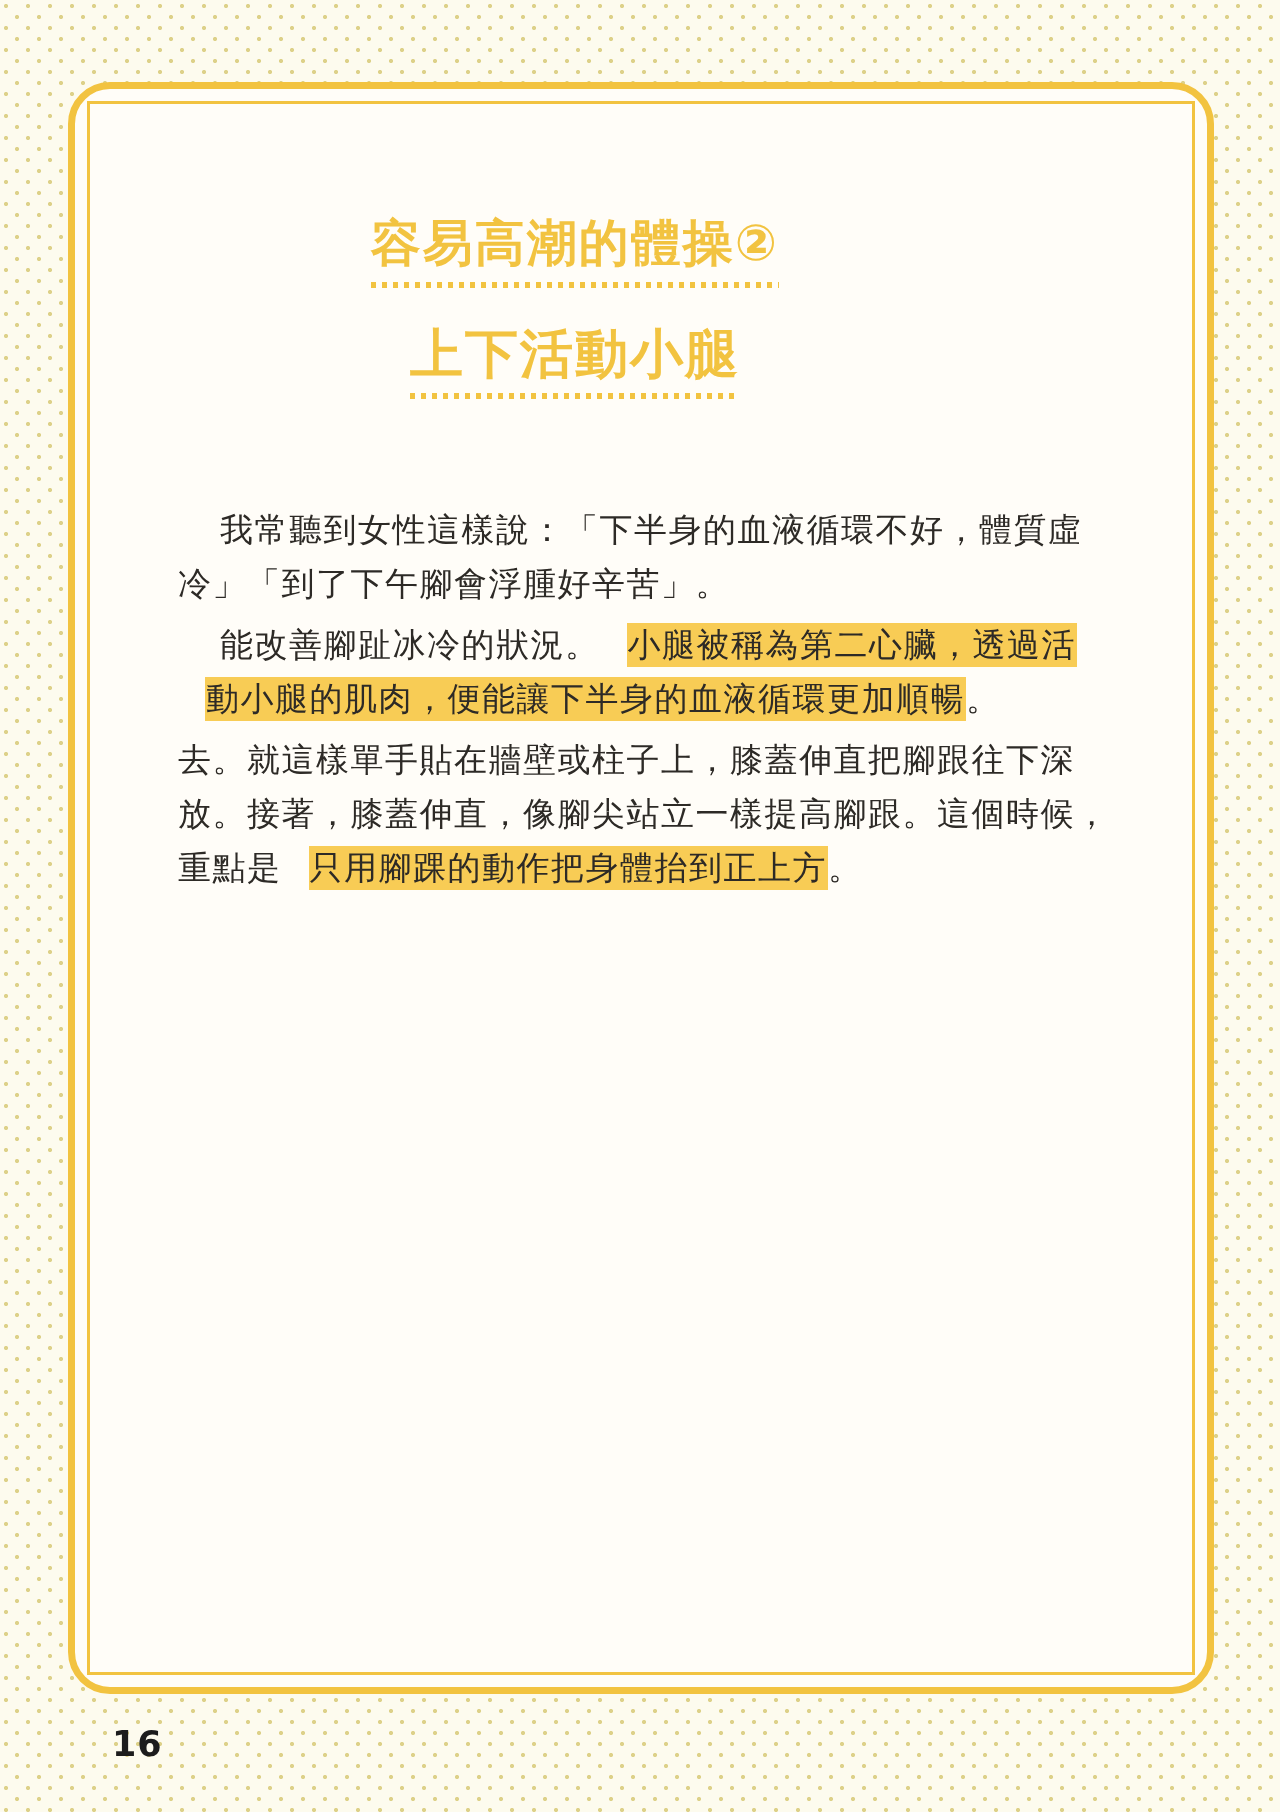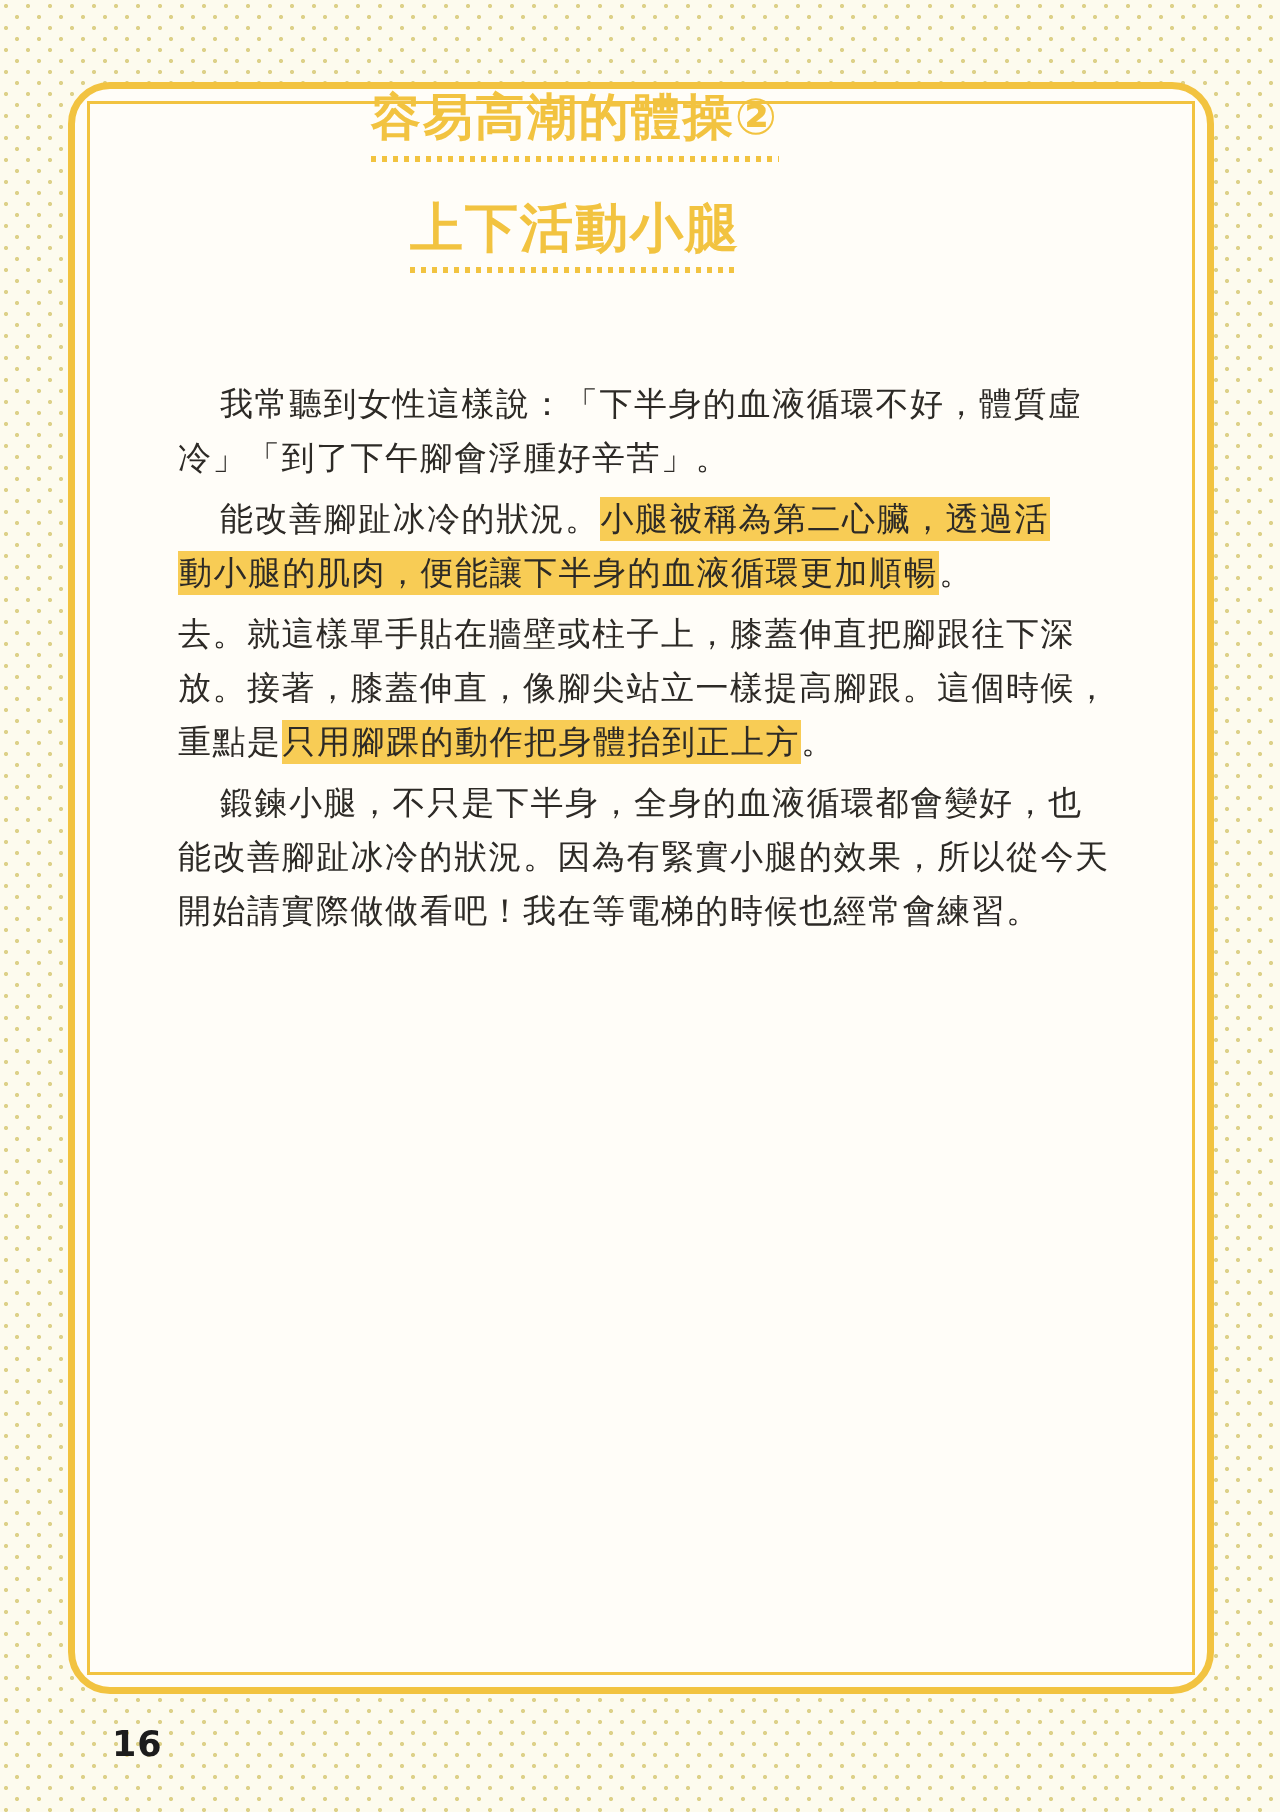--- a/index.html
+++ b/index.html
@@ -33,20 +33,21 @@
     border-radius: 42px;
   }
   .frame-thin {
     position: absolute;
     left: 12px; top: 12px; right: 12px; bottom: 12px;
     border: 3px solid var(--accent);
   }
   .content {
     position: absolute;
     left: 0; top: 0; right: 0; bottom: 0;
+    padding-top: 126px;
   }
   .title-wrap { text-align: center; width: 920px; margin: 0 auto 0 40px; }
   .title-box { display: inline-block; }
   .main-title {
     font-family: "DejaVu Sans", "Liberation Sans", sans-serif;
     font-weight: 900;
     font-size: 50px;
     letter-spacing: 2px;
     color: var(--accent);
     line-height: 1.15;
@@ -66,20 +67,21 @@
     color: var(--text);
     line-height: 54px;
   }
   .para { margin-bottom: 7px; }
   .line { white-space: nowrap; }
   .line.first { text-indent: 42px; }
   .hl {
     background: var(--highlight);
     padding: 4px 1px;
     box-decoration-break: clone;
+    margin-left: 27px;
   }
   .page-number {
     position: absolute;
     left: 112px; top: 1724px;
     font-family: "DejaVu Sans", "Liberation Sans", sans-serif;
     font-weight: bold;
     font-size: 35px;
     color: #1c1c1c;
     letter-spacing: 1px;
     text-align: center;
@@ -111,23 +113,18 @@
         </div>
         <div class="para">
           <div class="line first"><span>能改善腳趾冰冷的狀況。</span><span class="hl">小腿被稱為第二心臟，透過活</span></div>
           <div class="line"><span class="hl">動小腿的肌肉，便能讓下半身的血液循環更加順暢</span><span>。</span></div>
         </div>
         <div class="para">
           <div class="line"><span>去。就這樣單手貼在牆壁或柱子上，膝蓋伸直把腳跟往下深</span></div>
           <div class="line"><span>放。接著，膝蓋伸直，像腳尖站立一樣提高腳跟。這個時候，</span></div>
           <div class="line"><span>重點是</span><span class="hl">只用腳踝的動作把身體抬到正上方</span><span>。</span></div>
         </div>
-        <div class="para">
-          <div class="line first"><span>鍛鍊小腿，不只是下半身，全身的血液循環都會變好，也</span></div>
-          <div class="line"><span>能改善腳趾冰冷的狀況。因為有緊實小腿的效果，所以從今天</span></div>
-          <div class="line"><span>開始請實際做做看吧！我在等電梯的時候也經常會練習。</span></div>
-        </div>
       </div>
 
   </div>
 </div>
 
 <div class="page-number">16</div>
 
 </body></html>

